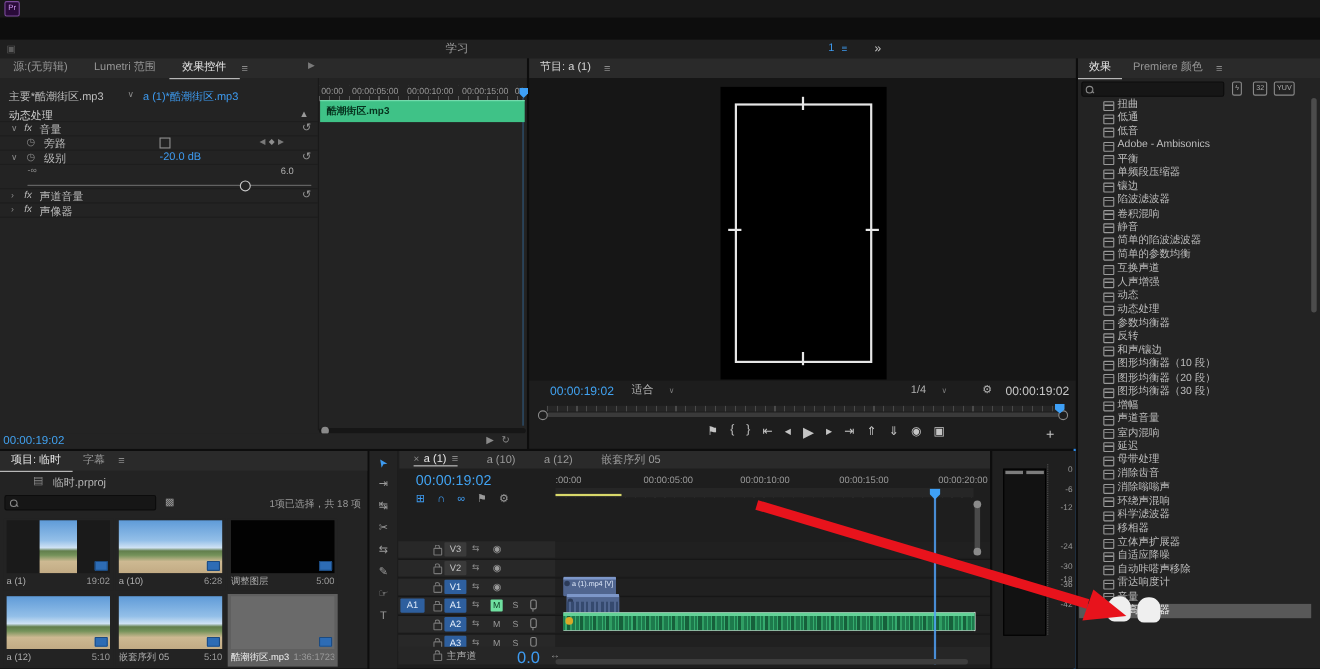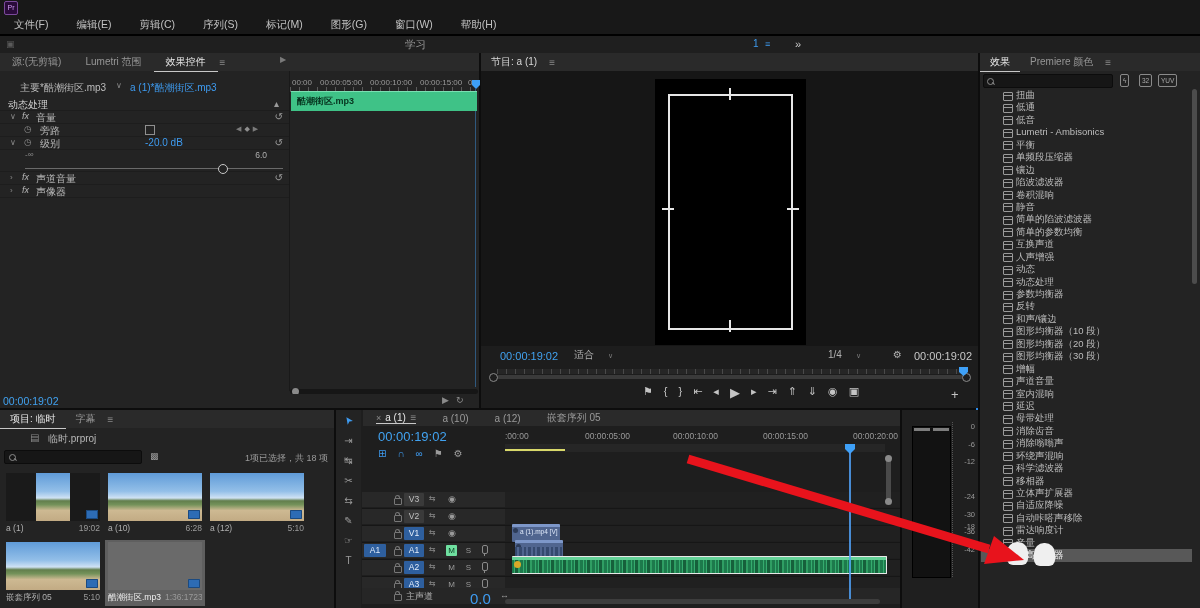--- a/index.html
+++ b/index.html
@@ -25,21 +25,21 @@
   #ws-tabs{position:absolute;left:390px;top:0;display:flex;flex-direction:column;}
   #ws-tabs span{margin:0 15px;color:#9a9a9a;font-size:10.5px;line-height:17px;}
   #ws-home{left:6px;top:3px;color:#5a5a5a;font-size:9px;}
   #ws-badge{left:753px;top:2px;color:#3e9bf0;font-size:10px;}
   #ws-sync{left:765px;top:3px;color:#3e9bf0;font-size:9px;}
   #ws-overflow{left:795px;top:2px;color:#c8c8c8;font-size:11px;}
   
   #ec{left:0;top:53px;width:479px;height:355px;}
   #ec .tabstrip .ptab{padding:0 12px;}
   #ec-head{position:absolute;left:0;top:26px;width:289px;height:16px;}
-  #ec-master{position:absolute;left:20px;top:2px;color:#bdbdbd;text-align:right;}
+  #ec-master{position:absolute;left:8px;top:2px;color:#bdbdbd;text-align:right;}
   #ec-chevron{position:absolute;left:116px;top:2px;color:#8a8a8a;font-size:8px;}
   #ec-clipref{position:absolute;left:130px;top:2px;color:#3e9bf0;}
   #ec-lane-toggle{position:absolute;left:280px;top:2px;color:#7a7a7a;font-size:8px;}
   #ec-vline{position:absolute;left:289px;top:18px;width:1px;height:320px;background:#191919;}
   #ec-ruler{position:absolute;left:290px;top:25px;width:189px;height:14px;
     background:linear-gradient(#232323 0 9px,transparent 9px),repeating-linear-gradient(90deg,#5a5a5a 0 1px,transparent 1px 9px);}
   #ec-ruler span{position:absolute;top:0;font-size:8px;color:#9a9a9a;white-space:nowrap;}
   #ec-ruler span:nth-child(1){left:2px;}
   #ec-ruler span:nth-child(2){left:30px;}
   #ec-ruler span:nth-child(3){left:80px;}
@@ -222,30 +222,20 @@
 </style>
 </head>
 <body>
 
 <div id="app">
 
   <div id="titlebar" class="abs">
     <div id="pr-logo">Pr</div>
   </div>
 
-  <div id="menubar" class="abs">
-    <span>文件(F)</span>
-      <span>编辑(E)</span>
-      <span>剪辑(C)</span>
-      <span>序列(S)</span>
-      <span>标记(M)</span>
-      <span>图形(G)</span>
-      <span>窗口(W)</span>
-      <span>帮助(H)</span>
-  </div>
 
   <div id="wsbar" class="abs">
     <span id="ws-home" class="abs">▣</span>
     <div id="ws-tabs">
       <span>学习</span>
         <span>组件</span>
         <span>编辑</span>
         <span>颜色</span>
         <span>效果</span>
         <span>音频</span>
@@ -405,21 +395,21 @@
         <div class="fx-item">
           <span class="fxic"></span>
           <span class="flabel">低通</span>
         </div>
         <div class="fx-item">
           <span class="fxic"></span>
           <span class="flabel">低音</span>
         </div>
         <div class="fx-item">
           <span class="fxic"></span>
-          <span class="flabel">Lumetri - Ambisonics</span>
+          <span class="flabel">Adobe - Ambisonics</span>
         </div>
         <div class="fx-item">
           <span class="fxic"></span>
           <span class="flabel">平衡</span>
         </div>
         <div class="fx-item">
           <span class="fxic"></span>
           <span class="flabel">单频段压缩器</span>
         </div>
         <div class="fx-item">
@@ -584,20 +574,30 @@
           </div>
         </div>
         <div class="pj-card wide">
           <div class="thumb">
             <div class="timg"></div>
             <div class="mbadge"></div>
           </div>
           <div class="cap">
             <span class="nm">a (10)</span>
             <span class="meta">6:28</span>
+          </div>
+        </div>
+        <div class="pj-card black">
+          <div class="thumb">
+            <div class="timg"></div>
+            <div class="mbadge"></div>
+          </div>
+          <div class="cap">
+            <span class="nm">调整图层</span>
+            <span class="meta">5:00</span>
           </div>
         </div>
         <div class="pj-card wide">
           <div class="thumb">
             <div class="timg"></div>
             <div class="mbadge"></div>
           </div>
           <div class="cap">
             <span class="nm">a (12)</span>
             <span class="meta">5:10</span>

